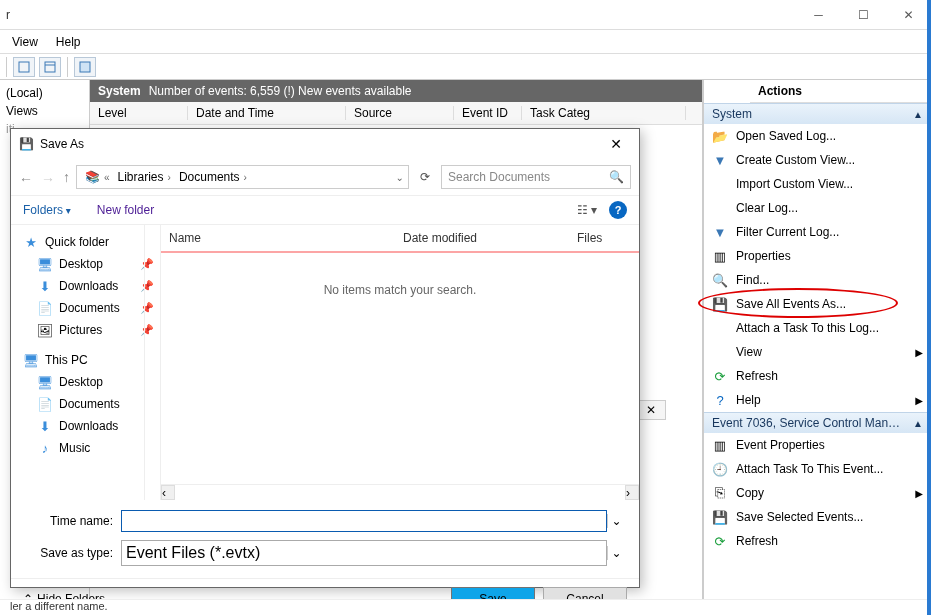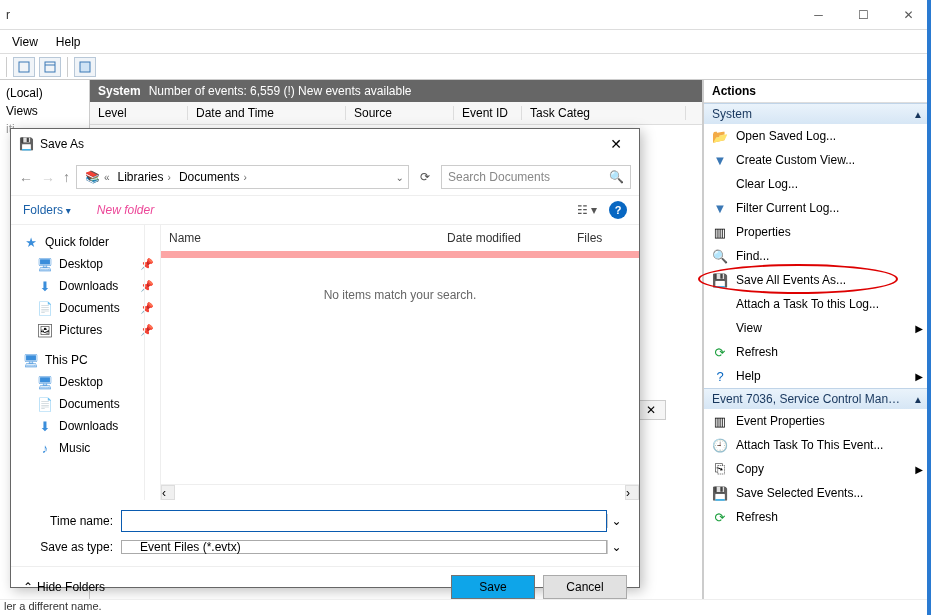--- a/index.html
+++ b/index.html
@@ -20,21 +20,21 @@
   .nav-col { width: 90px; border-right: 1px solid #ccc; padding: 4px 6px; overflow:hidden; white-space:nowrap;}
   .nav-col div { padding: 2px 0; }
   
   .center-col { flex: 1; border-right: 1px solid #ccc; display:flex;flex-direction:column; min-width:0;}
   .center-header { background: #666; color: #fff; font-size: 12px; padding: 4px 8px; display:flex;align-items:center;gap:8px;}
   .center-header b { font-weight:600;}
   .grid-head { display:flex; padding:4px 8px; background:#f7f7f7; border-bottom:1px solid #ddd; font-size:12px; }
   .grid-head > div { border-right:1px solid #ddd; padding-right:8px; margin-right:8px;}
   
   .actions-col { width: 228px; background:#fff; border-left:1px solid #ccc;}
-  .actions-title { font-weight:600; padding: 4px 8px; background:#fff; border-bottom:1px solid #ddd;}
+  .actions-title { font-weight:600; padding: 4px 8px; background:#fff; border-bottom:1px solid #ddd;margin-left:46px;}
   .actions-group { background: linear-gradient(#eaf3fb,#d6e6f5); color:#17365d; padding:3px 8px; border-top:1px solid #c0d4e8; display:flex;align-items:center;justify-content:space-between; font-size:12px;}
   .actions-group .chev { font-size:10px;}
   .action-item { display:flex; align-items:center; gap:8px; padding:4px 8px; cursor:default; position:relative;}
   .action-item .arrow-r { margin-left:auto; font-size:10px;}
   .ai-icon { width:16px; height:16px; display:flex;align-items:center;justify-content:center; font-size:13px;}
   
   .red-ellipse { position:absolute; border:2px solid #d00; border-radius:50%; width:200px; height:30px; left:-6px; top:-4px; pointer-events:none;}
   
   
   .dialog { position:absolute; left:10px; top:128px; width:630px; height:460px; background:#fff; border:1px solid #666; box-shadow: 3px 3px 12px rgba(0,0,0,0.25);}
@@ -47,57 +47,57 @@
   .crumb-bar { flex:1; border:1px solid #ccc; height:24px; display:flex; align-items:center; font-size:12px; padding:0 4px;}
   .crumb-bar .seg { display:flex;align-items:center; gap:4px; padding:0 4px;}
   .crumb-bar .chev { color:#666; font-size:10px;}
   .refresh { width:20px; text-align:center; color:#555;}
   .searchbox { width:190px; border:1px solid #ccc; height:24px; display:flex;align-items:center; padding:0 6px; color:#888; gap:6px;}
   .searchbox .mag { margin-left:auto;}
   
   .dlg-tools { height:30px; border-top:1px solid #eee; border-bottom:1px solid #eee; padding:0 12px; display:flex; align-items:center; gap:26px;}
   .dlg-tools .org { color:#1a60a8;}
   .dlg-tools .org::after { content:" \25BE"; font-size:10px;}
-  .dlg-tools .nf { color:#ec4899;font-style:italic;}
+  .dlg-tools .nf { color:#4c1d95;}
   .dlg-tools .right { margin-left:auto; display:flex; gap:12px; align-items:center;}
   .help-icon { width:18px;height:18px;border-radius:50%;background:#0867c2;color:#fff;display:flex;align-items:center;justify-content:center;font-size:11px;font-weight:bold;}
   .view-icon { color:#555;}
   
   .dlg-body { display:flex; height:275px;}
   .dlg-side { width:150px; border-right:1px solid #eee; overflow:hidden; position:relative; padding:6px 0;}
   .dlg-side .scroll-ind { position:absolute; right:2px; top:0; bottom:0; width:14px; border-left:1px solid #eee;}
   .tree-item { display:flex; align-items:center; gap:6px; padding:3px 6px 3px 12px; font-size:12px;}
   .tree-item.sub { padding-left:26px;}
   .tree-item .pin { margin-left:auto; color:#aaa; font-size:11px;}
   .ti-icon { width:16px;height:16px;display:flex;align-items:center;justify-content:center;font-size:13px;}
   
   .dlg-list { flex:1; display:flex; flex-direction:column;}
-  .list-head { display:flex; font-size:12px; color:#333; border-bottom:7px solid #fca5a5;}
+  .list-head { display:flex; font-size:12px; color:#333; border-bottom:2px solid #fca5a5;gap:44px;}
   .list-head > div { padding:6px 8px; }
   .lh-name { flex:1;}
   .lh-date { width:130px;}
   .lh-type { width:70px;}
   .list-empty { flex:1; display:flex; align-items:flex-start; justify-content:center; padding-top:30px; color:#666; font-size:12px;}
   .list-scroll { height:16px; border-top:1px solid #eee; display:flex;}
   .list-scroll .thumb { width:14px; background:#f0f0f0; border:1px solid #ddd;}
   
   .dlg-fields { padding:10px 14px 4px; }
   .fld-row { display:flex; align-items:center; margin-bottom:8px;}
   .fld-lbl { width:96px; text-align:right; padding-right:8px; font-size:12px;}
   .fld-input { flex:1; height:22px; border:1px solid #0a5bb0; padding:0 4px; font-size:12px;}
-  .fld-select { flex:1; height:14px; border:1px solid #aaa; padding:0 18px; font-size:12px; display:flex;align-items:center; background:#fff; position:relative;}
+  .fld-select { flex:1; height:26px; border:1px solid #aaa; padding:0 4px; font-size:16px; display:flex;align-items:center; background:#fff; position:relative;}
   .fld-drop { width:18px; text-align:center; border-left:1px solid #ccc; position:relative;}
   
   .dlg-bottom { border-top:1px solid #eee; height:40px; display:flex; align-items:center; padding:0 12px;}
   .hide-folders { display:flex; align-items:center; gap:4px; font-size:12px;}
   .dlg-bottom .btns { margin-left:auto; display:flex; gap:8px;}
   .btn { width:84px; height:24px; border:1px solid #aaa; background:#e1e1e1; font-size:12px; display:flex;align-items:center;justify-content:center;}
   .btn.primary { border:1px solid #737373; background:#0ea5e9;}
   
-  .footer { position:absolute; bottom:0; left:0; right:0; height:16px; padding-left:4px; font-size:11px; color:#333; white-space:nowrap; background:#fff; border-top:1px solid #eee;}
+  .footer { position:absolute; bottom:0; left:0; right:0; height:16px; padding-left:10px; font-size:11px; color:#333; white-space:nowrap; background:#fff; border-top:1px solid #eee;}
   
   .closebtn-mid { position:absolute; left:636px; top:400px; width:30px;height:20px; border:1px solid #ccc; background:#f5f5f5; display:flex;align-items:center;justify-content:center; font-size:12px;}
   .blue-edge { position:absolute; right:0; top:0; width:4px; height:615px; background:#2a7ad1;}
   
   svg { display:block;}
 </style>
 </head>
 <body>
 
 <div class="titlebar">
@@ -161,20 +161,24 @@
       <span>System</span>
         <span class="chev">▲</span>
     </div>
     <div class="action-item">
         <span class="ai-icon">📂</span>
         <span>Open Saved Log...</span>
       </div>
     <div class="action-item">
         <span class="ai-icon" style="color:#3b78b5;">▼</span>
         <span>Create Custom View...</span>
+      </div>
+    <div class="action-item">
+        <span class="ai-icon"></span>
+        <span>Import Custom View...</span>
       </div>
     <div class="action-item">
         <span class="ai-icon"></span>
         <span>Clear Log...</span>
       </div>
     <div class="action-item">
         <span class="ai-icon" style="color:#3b78b5;">▼</span>
         <span>Filter Current Log...</span>
       </div>
     <div class="action-item">

